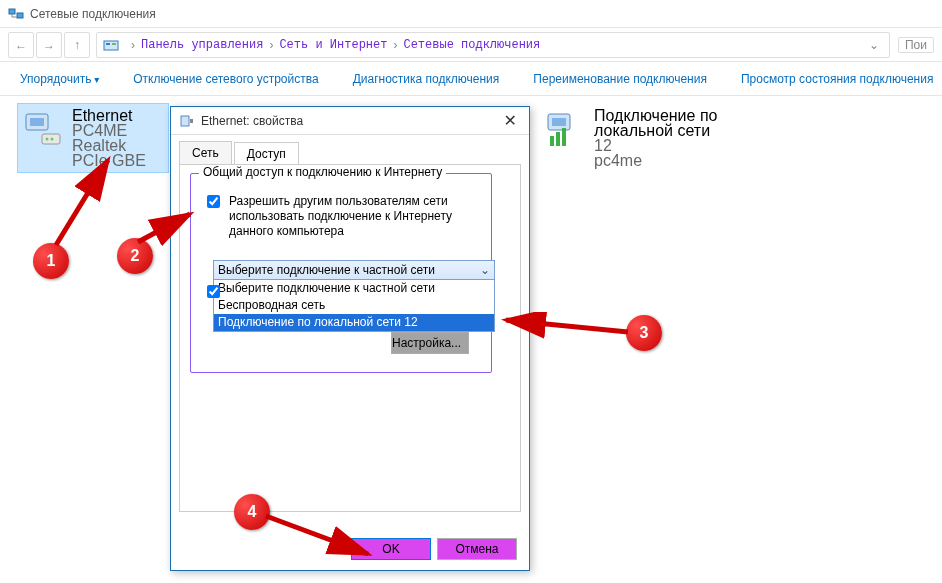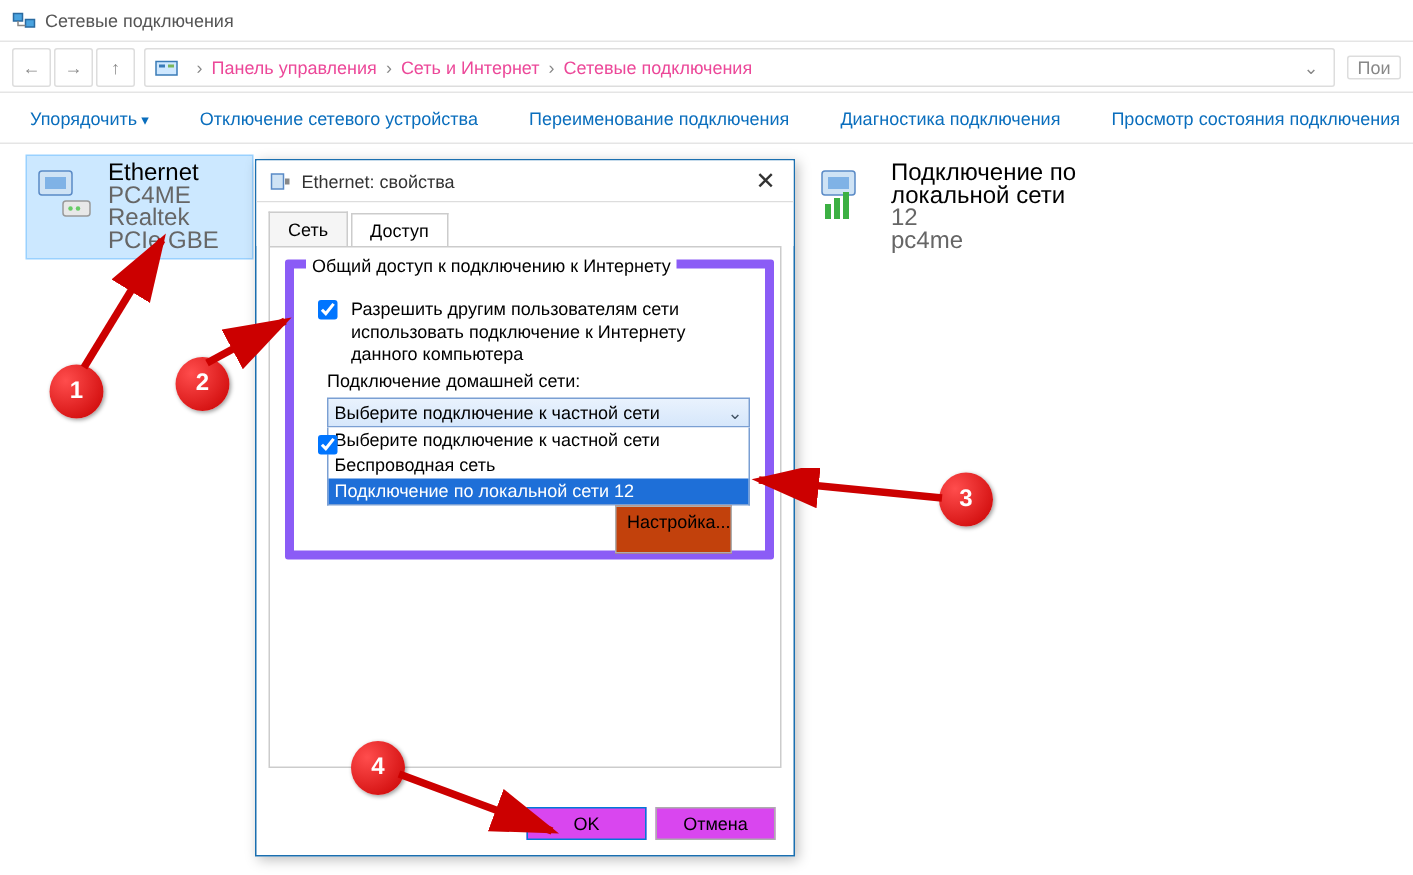--- a/index.html
+++ b/index.html
@@ -10,21 +10,21 @@
   .titlebar { height:28px; display:flex; align-items:center; padding:0 8px; background:#fff; border-bottom:1px solid #e5e5e5;}
   .titlebar .icon { width:16px; height:16px; margin-right:6px; }
   .titlebar .title { color:#555; }
 
   
   .addressbar { height:34px; display:flex; align-items:center; padding:0 8px; background:#fff; border-bottom:1px solid #e5e5e5;}
   .addressbar .navbtn{width:26px;height:26px;border:1px solid #ddd;border-radius:2px;display:flex;align-items:center;justify-content:center;color:#888;margin-right:2px;}
   .addressbar .up{margin-right:6px;}
   .addressbar .path{flex:1;height:26px;border:1px solid #ddd;border-radius:2px;display:flex;align-items:center;padding:0 6px;margin-right:8px;overflow:hidden;}
   .addressbar .path .sep{color:#888;padding:0 6px;}
-  .addressbar .path .crumb{color:#ec4899;white-space:nowrap;}
+  .addressbar .path .crumb{color:#6d28d9;white-space:nowrap;font-family:Liberation Mono, monospace;}
   .addressbar .path .icon{width:16px;height:16px;margin-right:6px;}
   .addressbar .path .chev{margin-left:auto;color:#888;padding:0 4px;}
   .addressbar .search{height:16px;border:1px solid #ddd;border-radius:2px;display:flex;align-items:center;padding:0 6px;color:#888;}
 
   
   .toolbar{height:34px;display:flex;align-items:center;padding:0 12px;background:#fff;border-bottom:1px solid #e5e5e5;}
   .toolbar .tbtn{color:#0a6ebd;padding:4px 8px;margin-right:18px;cursor:default;white-space:nowrap;}
   .toolbar .tbtn.drop::after{content:" ▾";font-size:10px;color:#0a6ebd;}
 
   
@@ -42,34 +42,34 @@
   .dialog .dtitle{height:28px;display:flex;align-items:center;padding:0 8px;background:#fff;border-bottom:1px solid #ddd;justify-content:space-between;}
   .dialog .dtitle .icon{width:16px;height:16px;margin-right:6px;}
   .dialog .dtitle .txt{color:#333;}
   .dialog .dtitle .close{margin-left:auto;font-size:16px;color:#333;padding:0 4px;cursor:default;}
 
   .tabs{display:flex;padding:6px 8px 0 8px;background:#fff;}
   .tab{border:1px solid #ccc;border-bottom:none;padding:4px 12px;background:#f5f5f5;margin-right:2px;font-size:12px;}
   .tab.active{background:#fff;position:relative;top:1px;}
   .tabpanel{border:1px solid #ccc;margin:0 8px 8px 8px;height:348px;position:relative;background:#fff;}
 
-  .group{position:absolute;left:10px;right:4px;top:8px;height:200px;border:6px solid #8b5cf6;border-radius:2px;}
+  .group{position:absolute;left:10px;right:28px;top:8px;height:200px;border:1px solid #8b5cf6;border-radius:2px;}
   .group .legend{position:absolute;top:-9px;left:8px;background:#fff;padding:0 4px;color:#000;}
   .chkrow{position:absolute;display:flex;align-items:flex-start;gap:6px;font-size:12px;line-height:15px;}
   .chkrow input{margin-top:1px;}
   .lbl{position:absolute;font-size:12px;}
   
   .combo{position:absolute;left:22px;top:86px;width:282px;}
   .combo .head{height:20px;border:1px solid #7a9fd3;background:linear-gradient(#e9f2fd,#d6e7fb);display:flex;align-items:center;padding:0 4px;font-size:12px;}
   .combo .head .arr{margin-left:auto;color:#456;}
   .combo .list{border:1px solid #7a9fd3;border-top:none;background:#fff;}
   .combo .opt{height:17px;padding:1px 4px;font-size:12px;white-space:nowrap;overflow:hidden;}
   .combo .opt.sel{background:#1e6fd8;color:#fff;}
 
-  .settingsbtn{position:absolute;right:22px;top:158px;width:78px;height:32px;border:1px solid #adadad;background:#c2410c;font-size:12px;text-align:right;line-height:20px;}
+  .settingsbtn{position:absolute;right:22px;top:158px;width:78px;height:22px;border:1px solid #adadad;background:#a3a3a3;font-size:12px;text-align:left;line-height:20px;}
   .dlgbtns{position:absolute;bottom:10px;right:12px;display:flex;gap:6px;}
   .dlgbtns .btn{width:80px;height:22px;border:1px solid #adadad;background:#d946ef;font-size:12px;text-align:center;line-height:20px;}
   .dlgbtns .btn.default{border-color:#0078d7;}
 
   
   .balloon{position:absolute;width:36px;height:36px;border-radius:50%;background:radial-gradient(circle at 30% 30%,#ff4d4d,#c80000);color:#fff;font-weight:bold;font-size:16px;display:flex;align-items:center;justify-content:center;box-shadow:1px 1px 3px rgba(0,0,0,0.4);}
   .arrow{position:absolute;pointer-events:none;}
 
   .watermark{position:absolute;right:14px;bottom:100px;font-size:22px;color:#ccc;font-style:italic;letter-spacing:1px;}
 </style>
@@ -108,22 +108,22 @@
     <span class="chev">⌄</span>
   </div>
   <div class="search">
     <span>Пои</span>
   </div>
 </div>
 
 <div class="toolbar">
   <span class="tbtn drop">Упорядочить</span>
   <span class="tbtn">Отключение сетевого устройства</span>
+  <span class="tbtn">Диагностика подключения</span>
   <span class="tbtn">Переименование подключения</span>
-  <span class="tbtn">Диагностика подключения</span>
   <span class="tbtn">Просмотр состояния подключения</span>
 </div>
 
 <div class="content">
 
   <div class="conn-item selected" style="left:18px;top:8px;width:150px">
     <span class="nicon">
       <svg viewBox="0 0 42 42">
           <rect x="4" y="6" width="22" height="16" rx="2" fill="#cfe3f5" stroke="#5a8ac6"></rect>
           <rect x="8" y="10" width="14" height="8" fill="#7fb2e6"></rect>
@@ -175,21 +175,20 @@
   </div>
   <div class="tabpanel">
     <div class="group">
       <span class="legend">Общий доступ к подключению к Интернету</span>
 
       <div class="chkrow" style="left:12px;top:20px;right:12px">
         <input type="checkbox" checked="" style="">
         <span>Разрешить другим пользователям сети использовать подключение к Интернету данного компьютера</span>
       </div>
 
-      <div class="lbl" style="left:22px;top:68px">Подключение домашней сети:</div>
 
       <div class="combo">
         <div class="head">
           <span>Выберите подключение к частной сети</span>
           <span class="arr">⌄</span>
         </div>
         <div class="list">
           <div class="opt">Выберите подключение к частной сети</div>
           <div class="opt">Беспроводная сеть</div>
           <div class="opt sel">Подключение по локальной сети 12</div>

